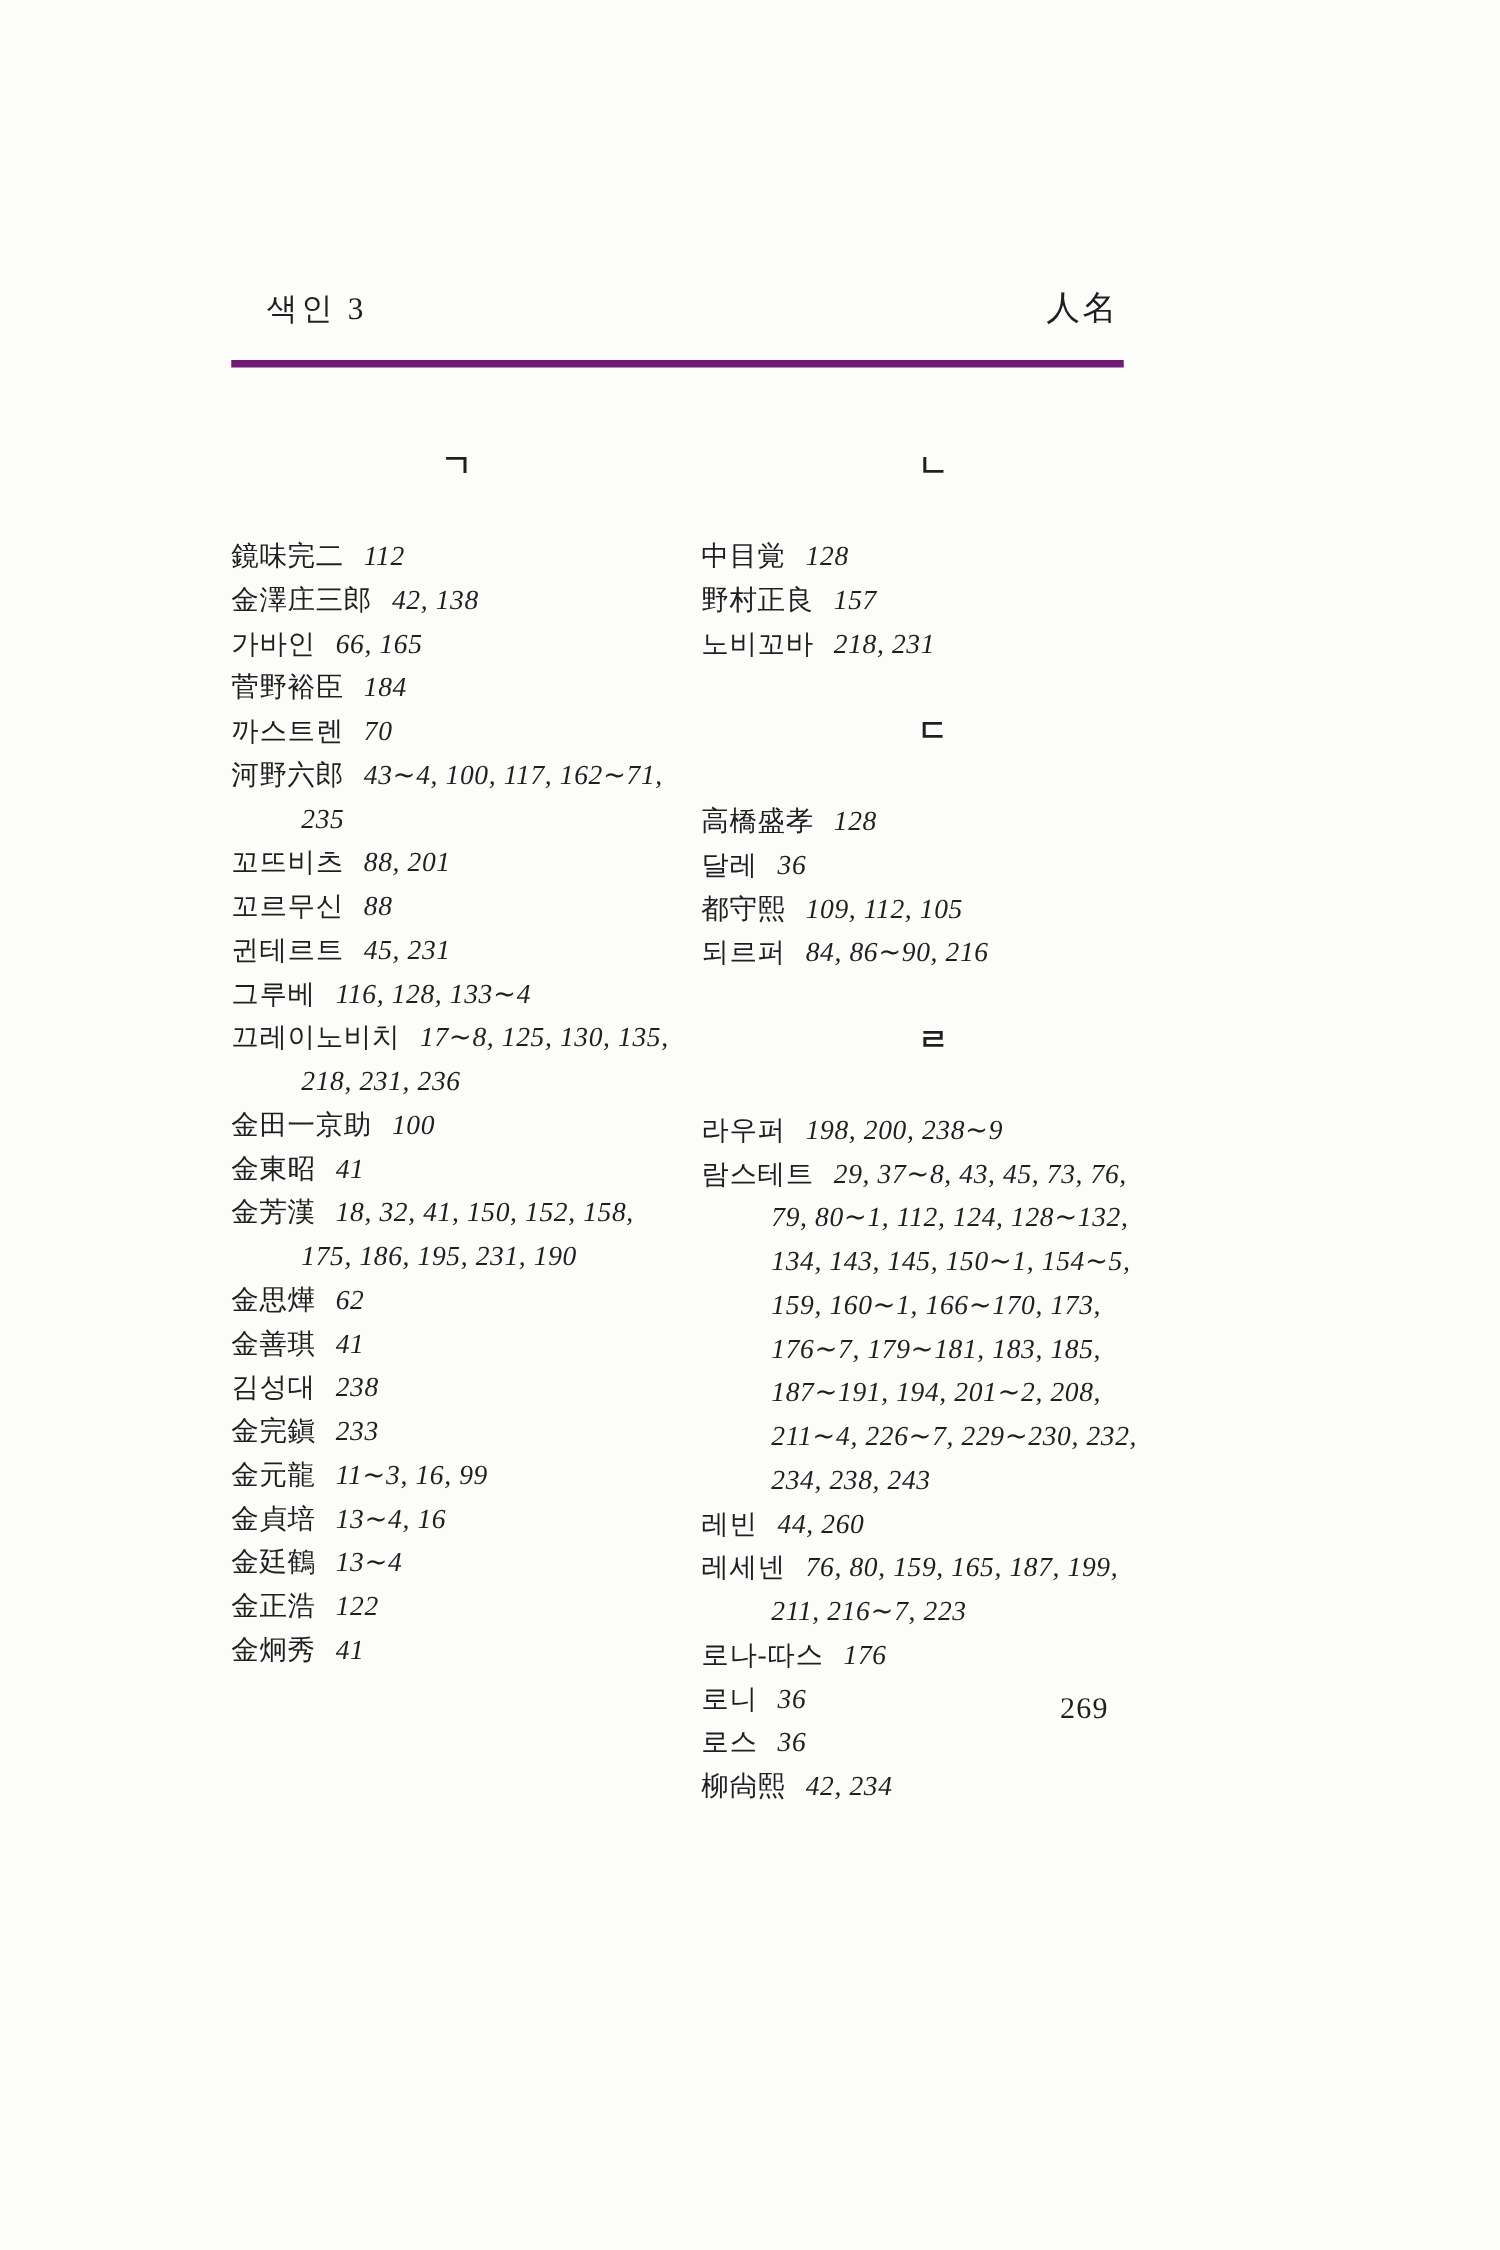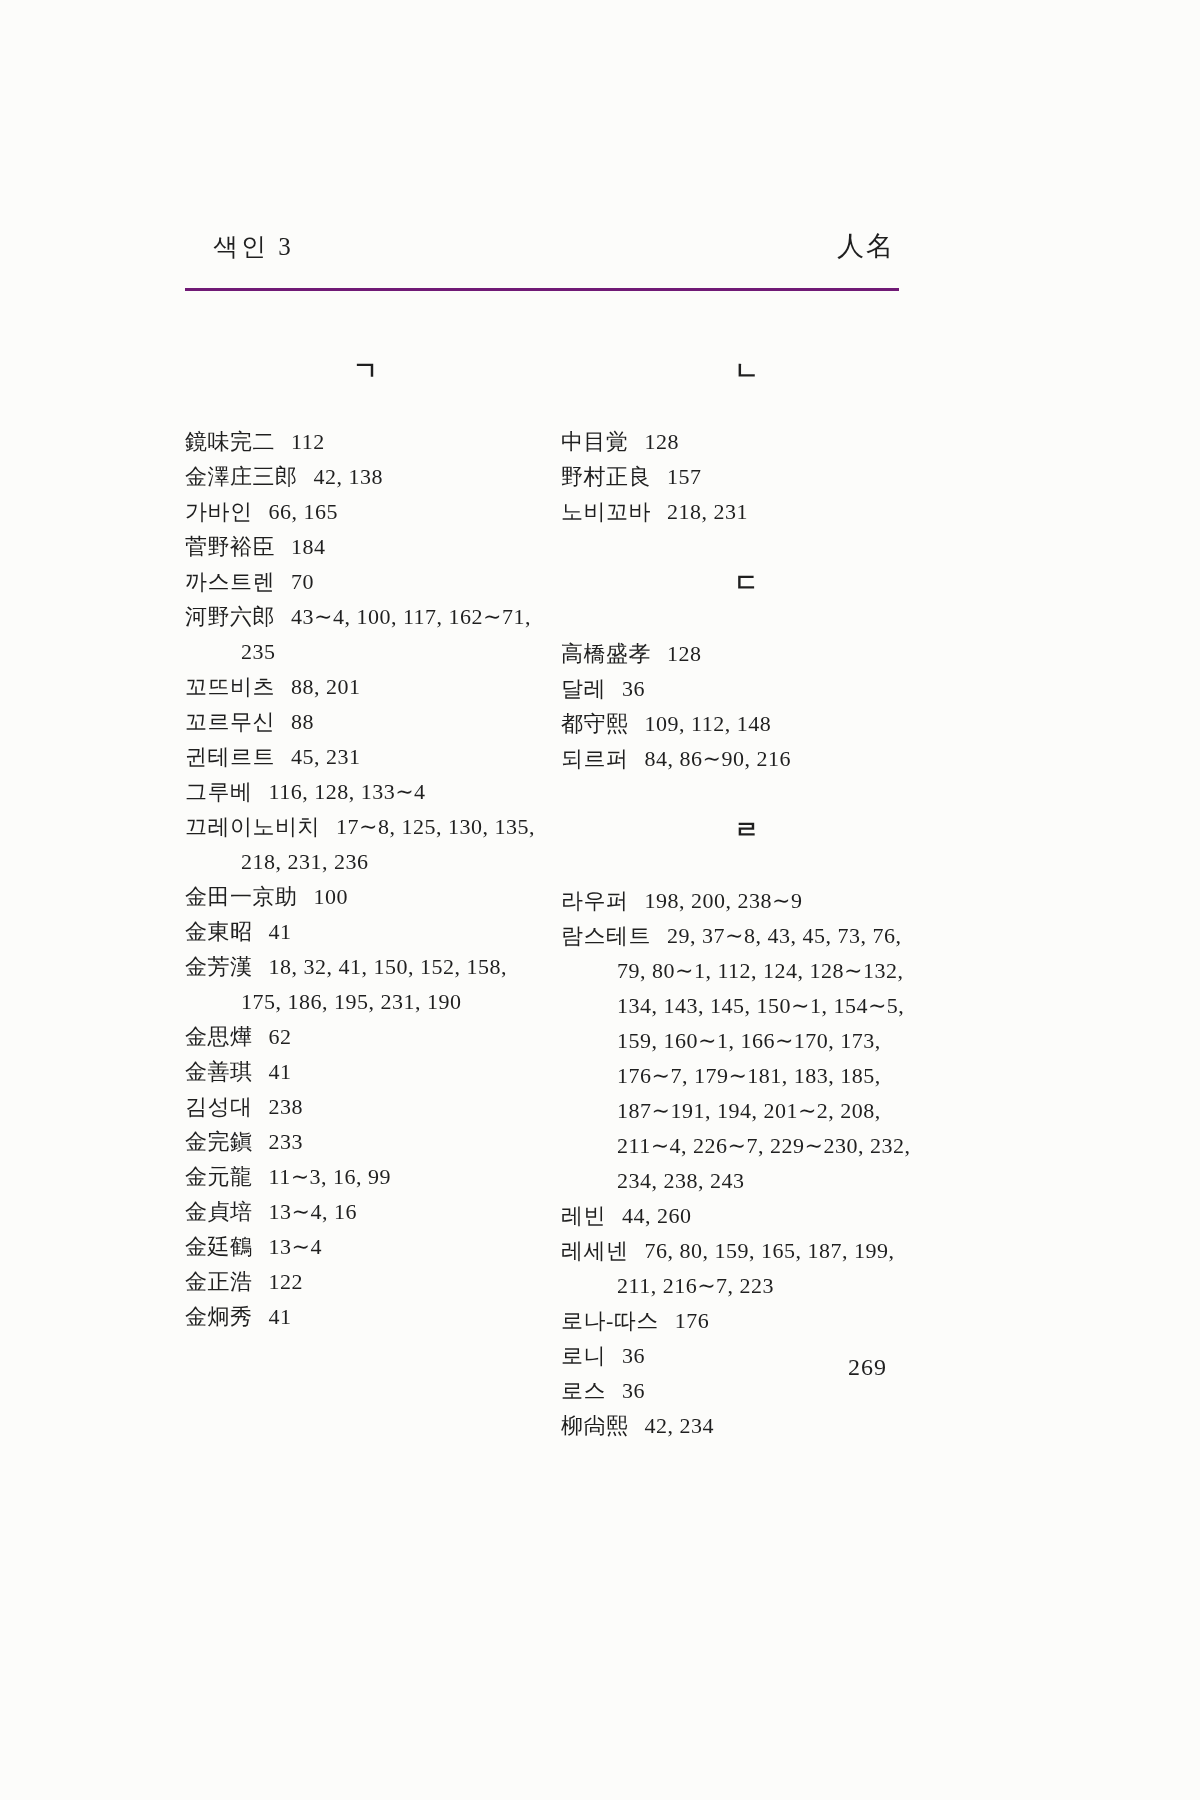--- a/index.html
+++ b/index.html
@@ -22,21 +22,21 @@
     left: 185px;
     top: 228px;
     width: 748px;
   }
   .header-row {
     display: flex;
     justify-content: space-between;
     align-items: baseline;
     width: 714px;
     padding: 0 4px 24px 28px;
-    border-bottom: 3px solid #701a75;
+    border-bottom: 6px solid #701a75;
     box-sizing: border-box;
   }
   .header-left {
     font-size: 25px;
     letter-spacing: 3px;
   }
   .header-right {
     font-size: 27px;
     letter-spacing: 2px;
   }
@@ -48,21 +48,21 @@
   .col-left  { width: 376px; padding-right: 14px; }
   .col-right { width: 372px; }
   .entry {
     font-size: 22px;
     line-height: 35px;
     padding-left: 56px;
     text-indent: -56px;
     letter-spacing: 0.5px;
   }
   .entry-name { }
-  .entry-pages { margin-left: 16px; }
+  .entry-pages { margin-left: 16px; font-style: italic; }
   .section-label {
     text-align: center;
     font-weight: bold;
     font-size: 25px;
     line-height: 35px;
     margin: 36px 0;
     letter-spacing: 1px;
   }
   .col > .section-label:first-child { margin-top: 22px; }
   .page-number {
@@ -112,21 +112,21 @@
           <div class="entry"><span class="entry-name">金炯秀</span><span class="entry-pages">41</span></div>
         </div>
       <div class="col col-right" id="col-right">
           <div class="section-label">ㄴ</div>
           <div class="entry"><span class="entry-name">中目覚</span><span class="entry-pages">128</span></div>
           <div class="entry"><span class="entry-name">野村正良</span><span class="entry-pages">157</span></div>
           <div class="entry"><span class="entry-name">노비꼬바</span><span class="entry-pages">218, 231</span></div>
           <div class="section-label">ㄷ</div>
           <div class="entry"><span class="entry-name">高橋盛孝</span><span class="entry-pages">128</span></div>
           <div class="entry"><span class="entry-name">달레</span><span class="entry-pages">36</span></div>
-          <div class="entry"><span class="entry-name">都守熙</span><span class="entry-pages">109, 112, 148</span></div>
+          <div class="entry"><span class="entry-name">都守熙</span><span class="entry-pages">109, 112, 105</span></div>
           <div class="entry"><span class="entry-name">되르퍼</span><span class="entry-pages">84, 86∼90, 216</span></div>
           <div class="section-label">ㄹ</div>
           <div class="entry"><span class="entry-name">라우퍼</span><span class="entry-pages">198, 200, 238∼9</span></div>
           <div class="entry"><span class="entry-name">람스테트</span><span class="entry-pages">29, 37∼8, 43, 45, 73, 76, 79, 80∼1, 112, 124, 128∼132, 134, 143, 145, 150∼1, 154∼5, 159, 160∼1, 166∼170, 173, 176∼7, 179∼181, 183, 185, 187∼191, 194, 201∼2, 208, 211∼4, 226∼7, 229∼230, 232, 234, 238, 243</span></div>
           <div class="entry"><span class="entry-name">레빈</span><span class="entry-pages">44, 260</span></div>
           <div class="entry"><span class="entry-name">레세넨</span><span class="entry-pages">76, 80, 159, 165, 187, 199, 211, 216∼7, 223</span></div>
           <div class="entry"><span class="entry-name">로나-따스</span><span class="entry-pages">176</span></div>
           <div class="entry"><span class="entry-name">로니</span><span class="entry-pages">36</span></div>
           <div class="entry"><span class="entry-name">로스</span><span class="entry-pages">36</span></div>
           <div class="entry"><span class="entry-name">柳尙熙</span><span class="entry-pages">42, 234</span></div>

